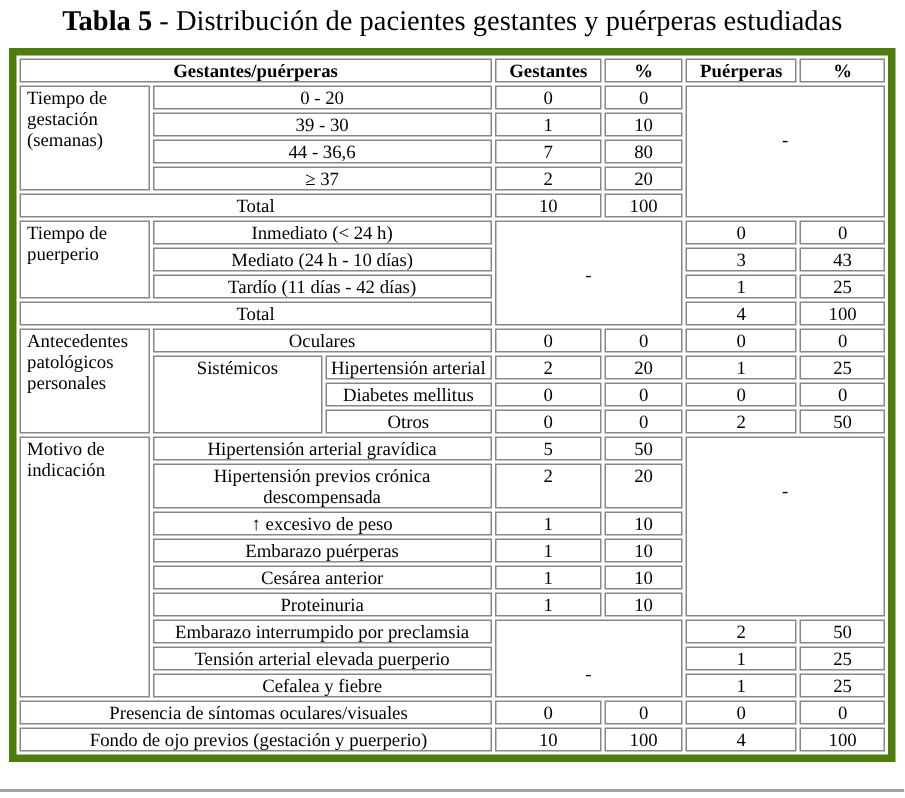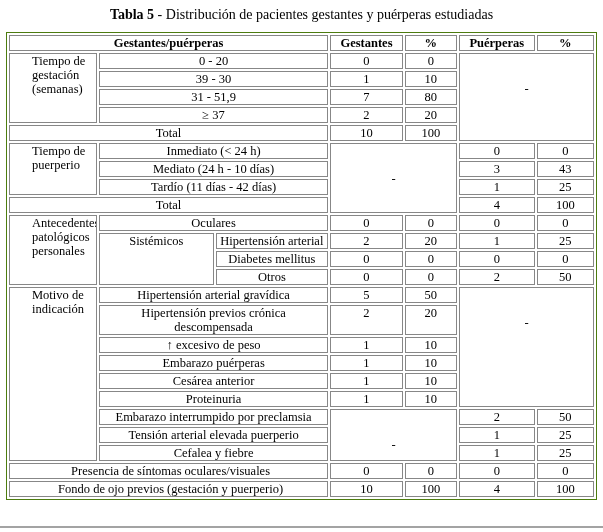--- a/index.html
+++ b/index.html
@@ -6,47 +6,47 @@
   .page {
     position:relative;
     width:603px; height:532px;
     background:#ffffff;
     font-family:"Liberation Serif","DejaVu Serif",serif;
     color:#000;
     overflow:hidden;
   }
   .title {
     text-align:center;
-    font-size:14px;
+    font-size:19px;
     line-height:16px;
     padding-top:7px;
     margin-bottom:9px;
   }
   .title .t-bold { font-weight:bold; }
   table.tbl {
     border-collapse:separate;
     border-spacing:2px;
-    border:1px solid #4d7c0f;
+    border:5px solid #4d7c0f;
     margin-left:6px;
     width:591px;
     height:396px;
     table-layout:fixed;
   }
   .tbl th, .tbl td {
     border:1px solid #878787;
     font-size:12.5px;
     line-height:14px;
     padding:0 2px;
     text-align:center;
     vertical-align:top;
     overflow:hidden;
     background:#ffffff;
   }
   .tbl th { font-weight:bold; }
-  .tbl td.cat { text-align:left; padding-left:22px; }
+  .tbl td.cat { text-align:left; padding-left:4px; }
   .tbl td.lab { text-align:center; padding-left:6px; }
   .tbl td.dash { padding-top:28px; }
   .bottom-rule {
     position:absolute;
     left:0; top:526px;
     width:603px; height:2px;
     background:#a3a3a3;
   }
 </style>
 </head>
@@ -84,21 +84,21 @@
       <td>0</td>
       <td>0</td>
       <td class="dash" colspan="2" rowspan="5">-</td>
     </tr>
     <tr>
       <td colspan="2">39 - 30</td>
       <td>1</td>
       <td>10</td>
     </tr>
     <tr>
-      <td colspan="2">31 - 51,9</td>
+      <td colspan="2">44 - 36,6</td>
       <td>7</td>
       <td>80</td>
     </tr>
     <tr>
       <td colspan="2">≥ 37</td>
       <td>2</td>
       <td>20</td>
     </tr>
     <tr>
       <td colspan="3">Total</td>

